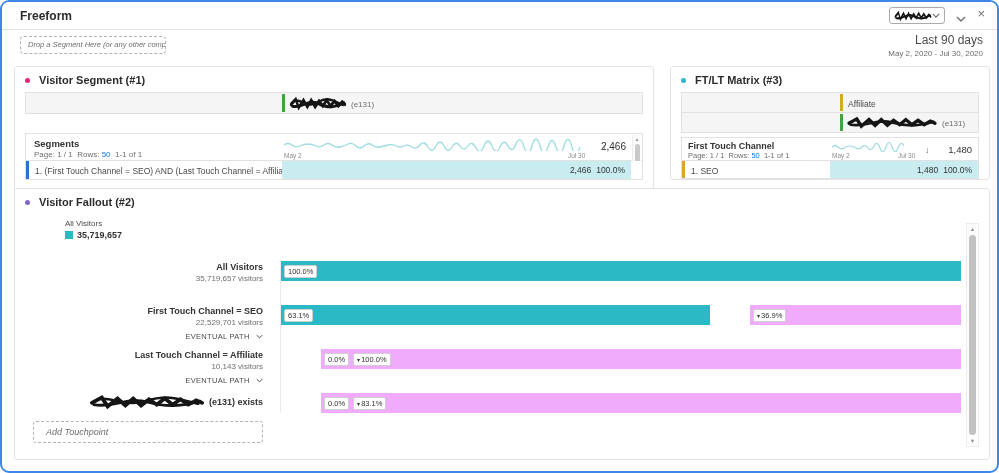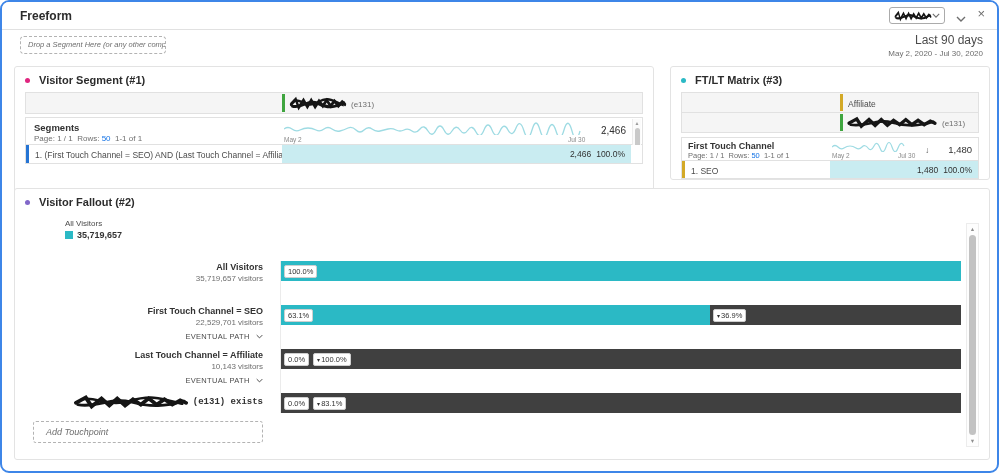--- a/index.html
+++ b/index.html
@@ -51,21 +51,21 @@
   .legend-val { position:absolute; display:flex; align-items:center; gap:4px; font-size:9px; font-weight:bold; color:#323232; }
   .legend-sq { width:8px; height:8px; background:#2bb9c5; }
   .axis-line { position:absolute; left:265px; top:72px; height:152px; border-left:1px solid #ebebeb; }
   .fo-label { position:absolute; left:0; width:256px; text-align:right; padding-right:8px; }
   .fo-name { font-size:9px; font-weight:bold; color:#323232; display:flex; justify-content:flex-end; align-items:center; gap:3px; }
   .fo-visitors { font-size:8px; color:#6e6e6e; margin-top:2px; }
   .fo-ep { position:absolute; left:0; width:256px; text-align:right; padding-right:8px; font-size:7.5px; color:#4b4b4b; letter-spacing:0.3px; cursor:pointer; }
   .fo-bar { position:absolute; left:266px; width:680px; height:20px; display:flex; cursor:pointer; }
   .seg { display:flex; align-items:center; gap:4px; height:100%; }
   .seg.teal { background:#2bb9c5; }
-  .seg.gray { background:#404040; flex:1; }
+  .seg.gray { background:#f0abfc; flex:1;margin-left:40px; }
   .chip { display:inline-flex; align-items:center; background:#fff; border:1px solid #cfcfcf; border-radius:2px; font-size:7.5px; color:#323232; padding:1px 3px; margin-left:3px; white-space:nowrap; }
   .tri { font-size:6px; margin-right:1px; }
   .add-tp { position:absolute; left:18px; top:232px; width:230px; height:22px; border:1px dashed #b3b3b3; border-radius:3px; font-size:9px; font-style:italic; color:#6e6e6e; line-height:20px; padding-left:12px; cursor:pointer; }
   .v-scroll { position:absolute; right:10px; top:34px; width:13px; height:224px; background:#fdfdfd; border:1px solid #ececec; font-size:5.5px; color:#8f8f8f; text-align:center; cursor:pointer; }
   .vs-thumb { position:absolute; left:2px; top:11px; bottom:11px; width:7px; background:#c2c2c2; border-radius:4px; }
   .vs-up { position:absolute; top:2px; left:0; right:0; }
   .vs-dn { position:absolute; bottom:2px; left:0; right:0; }
 </style>
 </head>
 <body>
@@ -104,21 +104,21 @@
     </div>
     <div class="colheader" style="left:10px; top:25px; width:618px; height:22px;">
       <span class="vbar" style="left:256px; background:#3fa53f;"></span>
       <svg class="scrib" style="position:absolute; left:263px; top:3px;" width="58" height="15" viewBox="0 0 120 18" preserveAspectRatio="none">
         <path d="M4,10 L14,4 20,14 30,5 38,13 46,5 54,13 62,6 70,12 78,5 86,12 94,6 102,12 110,7 116,10" stroke="#151515" stroke-width="4.5" fill="none" stroke-linecap="round"></path>
         <path d="M6,12 C26,16 40,3 60,9 S95,14 114,8" stroke="#151515" stroke-width="3.5" fill="none" stroke-linecap="round"></path>
         <path d="M10,6 C24,2 36,15 58,8 S88,4 112,11" stroke="#151515" stroke-width="3" fill="none" stroke-linecap="round"></path>
       </svg>
       <span class="suffix" style="left:325px; top:7px;">(e131)</span>
     </div>
-    <div class="tbl" style="left:10px; top:50px; width:618px; height:47px;border-radius:10px;">
+    <div class="tbl" style="left:10px; top:66px; width:618px; height:47px;border-radius:10px;">
       <div class="thead" style="height:28px;">
         <span class="th-name" style="left:8px; top:4px; font-size:9.5px;">Segments</span>
         <span class="th-pag" style="left:8px; top:16px; font-size:8px;">
           <span>Page:</span>
           <span>1 / 1</span>&nbsp;
           <span>Rows:</span>
           <span class="blue">50</span>&nbsp;
           <span>1-1 of 1</span>
         </span>
         <svg style="position:absolute; left:258px; top:4px;" width="300" height="13" viewBox="0 0 300 13" preserveAspectRatio="none">
@@ -250,21 +250,21 @@
     <div class="fo-bar" style="top:160px;">
       <div class="seg gray">
         <span class="chip">0.0%</span>
         <span class="chip" style="margin-left:0;">
             <span class="tri">▾</span>
             <span>100.0%</span>
           </span>
       </div>
     </div>
 
-    <div class="fo-label" style="top:205px;font-family:Liberation Mono, monospace;">
+    <div class="fo-label" style="top:205px;">
       <div class="fo-name">
         <svg class="scrib" width="118" height="16" viewBox="0 0 120 18" preserveAspectRatio="none">
           <path d="M4,10 L14,4 20,14 30,5 38,13 46,5 54,13 62,6 70,12 78,5 86,12 94,6 102,12 110,7 116,10" stroke="#151515" stroke-width="4" fill="none" stroke-linecap="round"></path>
           <path d="M6,12 C26,16 40,3 60,9 S95,14 114,8" stroke="#151515" stroke-width="3.2" fill="none" stroke-linecap="round"></path>
           <path d="M10,6 C24,2 36,15 58,8 S88,4 112,11" stroke="#151515" stroke-width="2.8" fill="none" stroke-linecap="round"></path>
         </svg>
         <span>(e131) exists</span>
       </div>
     </div>
     <div class="fo-bar" style="top:204px;">

